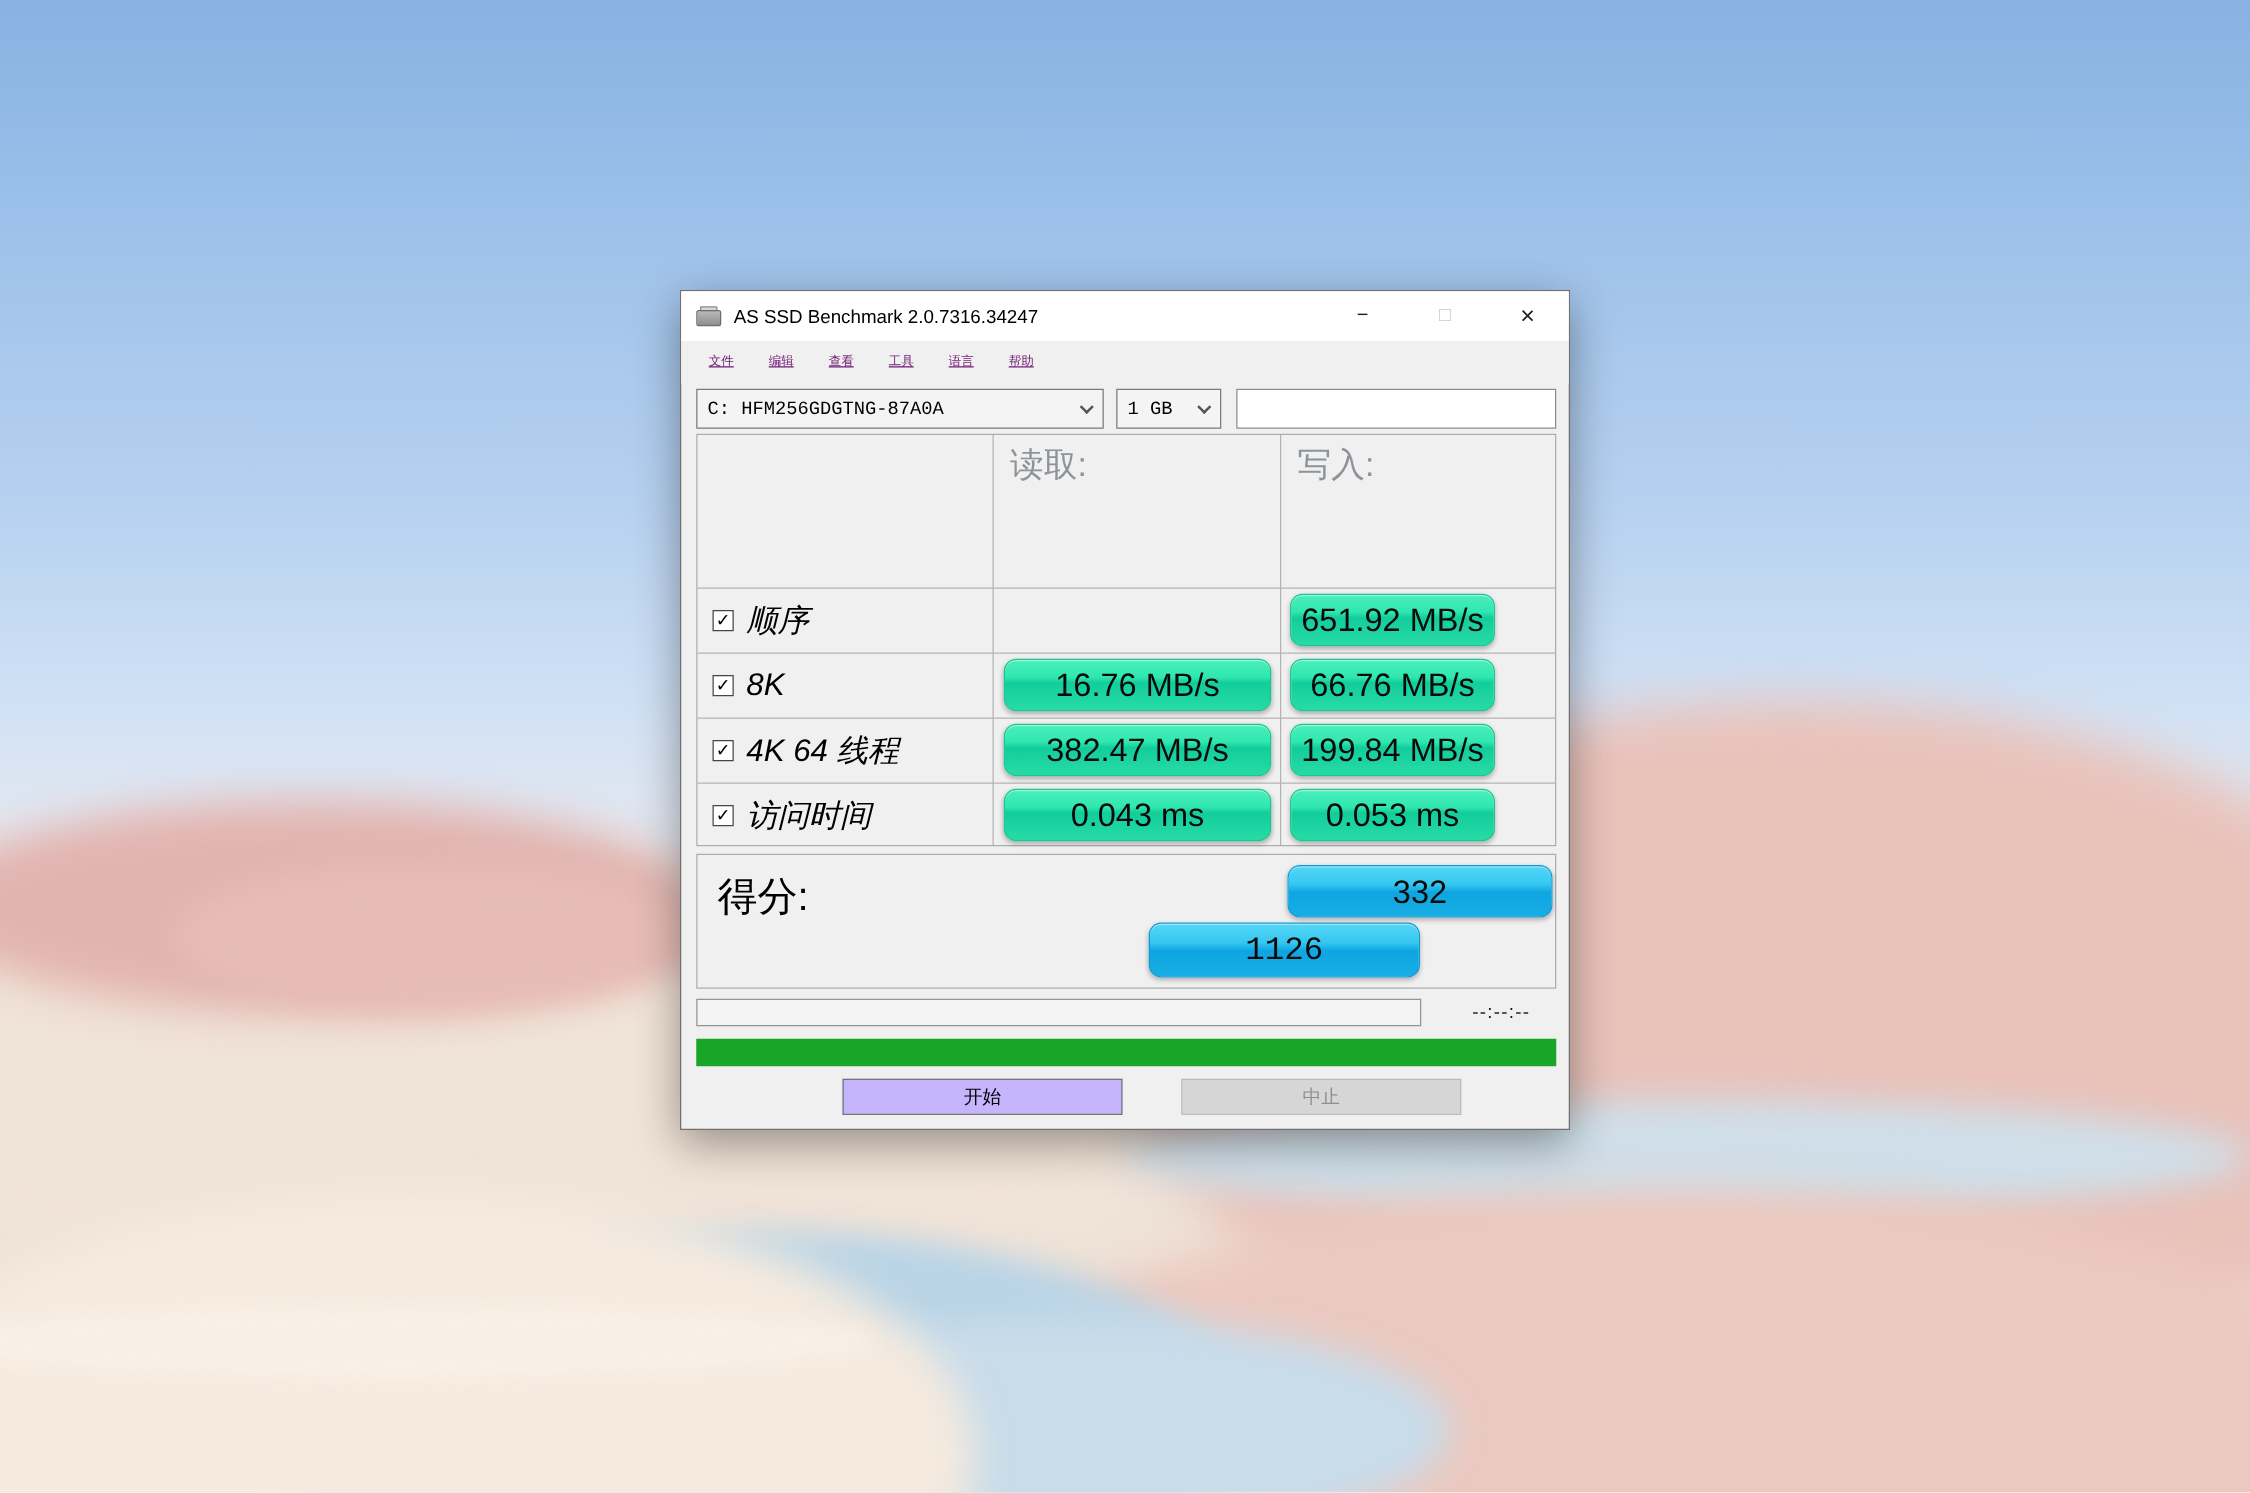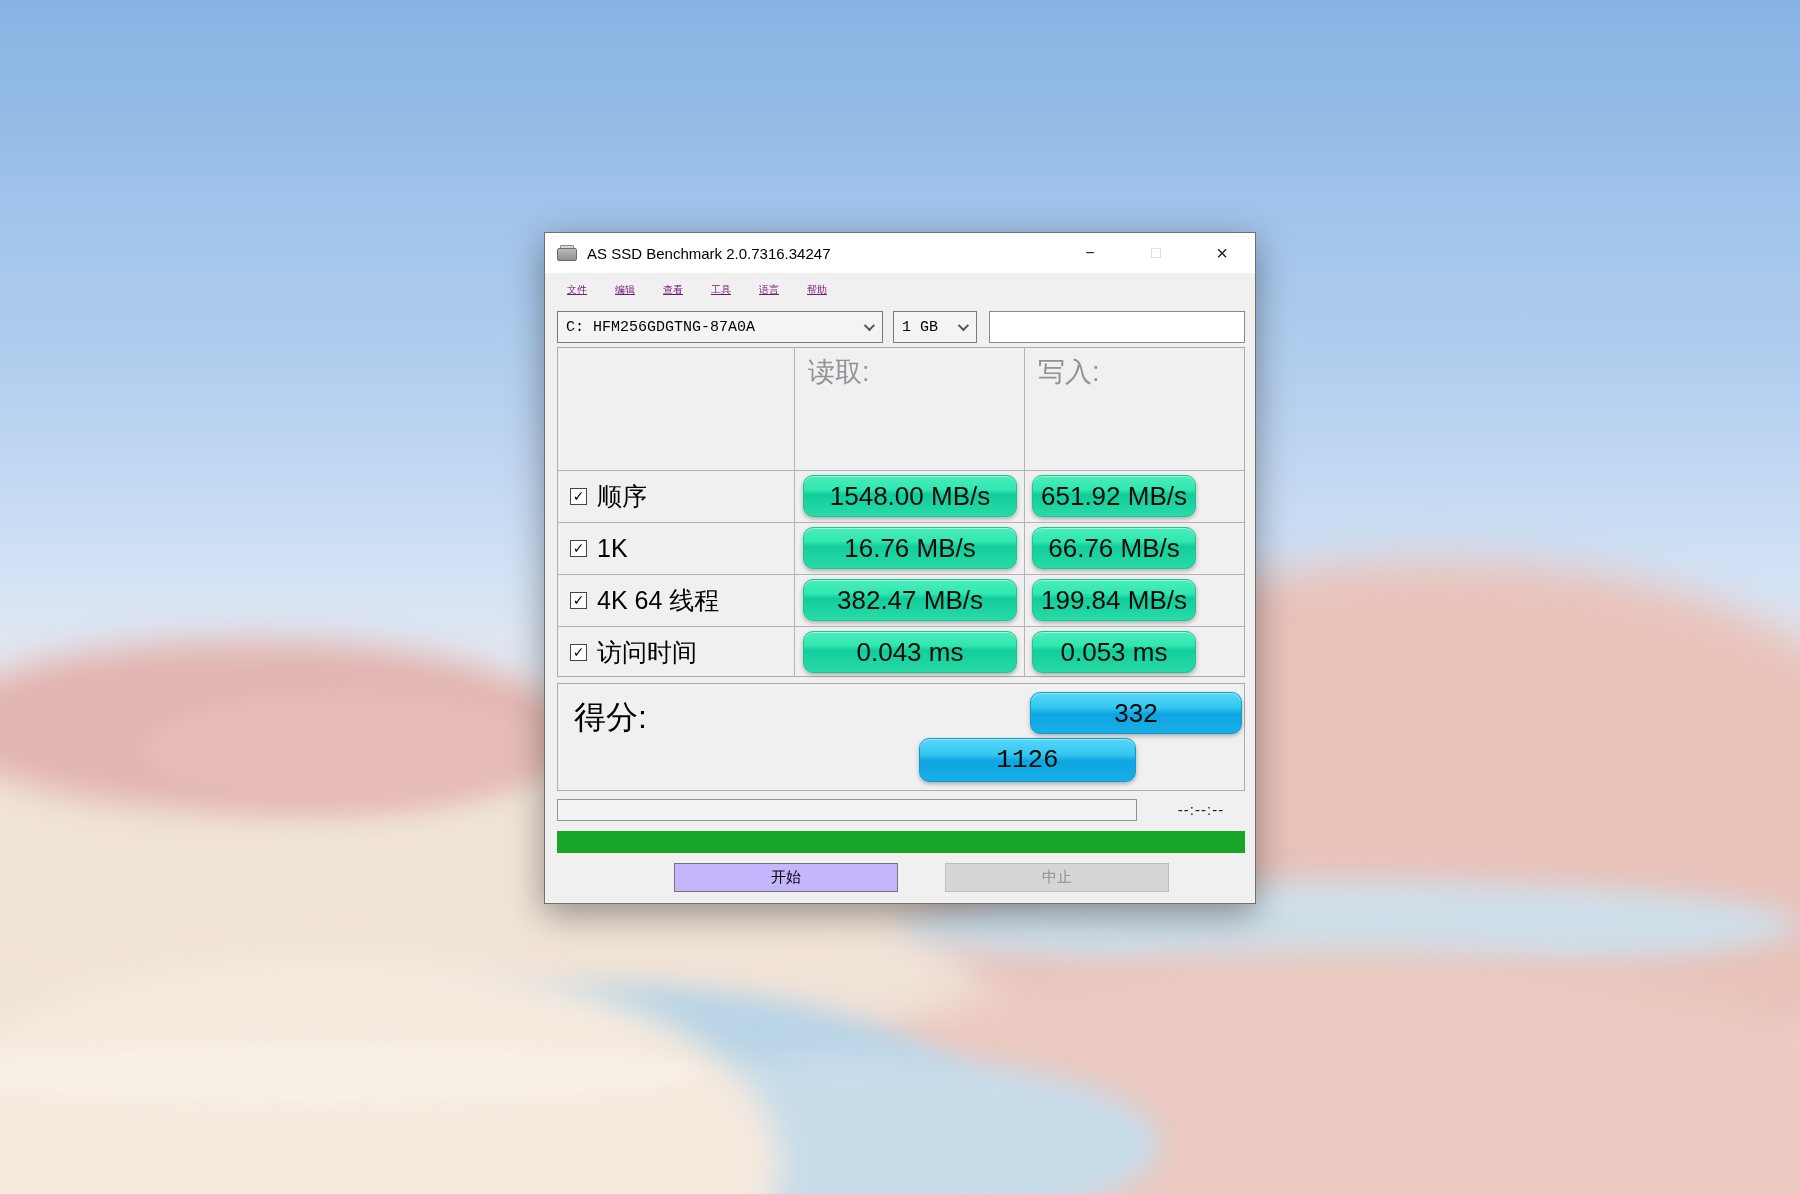--- a/index.html
+++ b/index.html
@@ -80,21 +80,21 @@
   .rw-header { position:absolute; top:6px; font-size:27px; color:#8d9398; }
   .read-header  { left:250px; }
   .write-header { left:480px; }
 
   .bench-row { position:absolute; left:0; width:100%; height:52px; }
   .br0 { top:122px; } .br1 { top:174px; } .br2 { top:226px; } .br3 { top:278px; }
   .row-label-wrap { position:absolute; left:12px; top:0; height:52px; display:flex; align-items:center; gap:10px; }
   .checkbox { width:17px; height:17px; background:#fff; border:1px solid #454545;
               display:flex; align-items:center; justify-content:center;
               font-size:14px; color:#000; line-height:1; }
-  .row-label { font-size:25px; color:#000; }
+  .row-label { font-size:25px; color:#000;font-style:italic; }
 
   .pill { position:absolute; height:42px; top:5px; border-radius:10px;
           display:flex; align-items:center; justify-content:center;
           font-size:26px; color:#0a0a0a; }
   .pill-green {
     background:linear-gradient(180deg,#4aeebd 0%,#30e7b0 34%,#12cc9b 46%,#18d19f 60%,#27dba6 100%);
     border:1px solid #1fc493;
     box-shadow:0 2px 4px rgba(0,0,0,.28), inset 0 1px 0 rgba(255,255,255,.45);
   }
   .pill-read  { left:245px; width:214px; }
@@ -188,28 +188,27 @@
 
 
       <div class="rw-header read-header">读取:</div>
       <div class="rw-header write-header">写入:</div>
 
       <div class="bench-row br0">
         <div class="row-label-wrap">
           <div class="checkbox">✓</div>
           <div class="row-label">顺序</div>
         </div>
-        <div class="pill pill-green pill-read">1548.00 MB/s</div>
         <div class="pill pill-green pill-write">651.92 MB/s</div>
       </div>
 
       <div class="bench-row br1">
         <div class="row-label-wrap">
           <div class="checkbox">✓</div>
-          <div class="row-label">1K</div>
+          <div class="row-label">8K</div>
         </div>
         <div class="pill pill-green pill-read">16.76 MB/s</div>
         <div class="pill pill-green pill-write">66.76 MB/s</div>
       </div>
 
       <div class="bench-row br2">
         <div class="row-label-wrap">
           <div class="checkbox">✓</div>
           <div class="row-label">4K 64 线程</div>
         </div>

